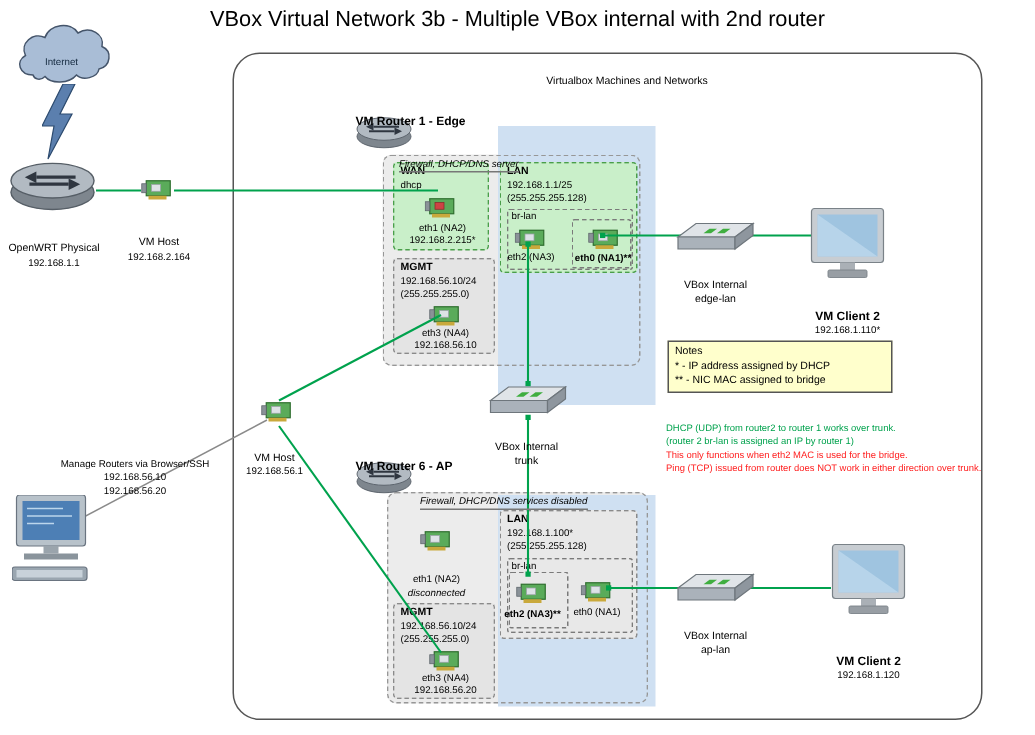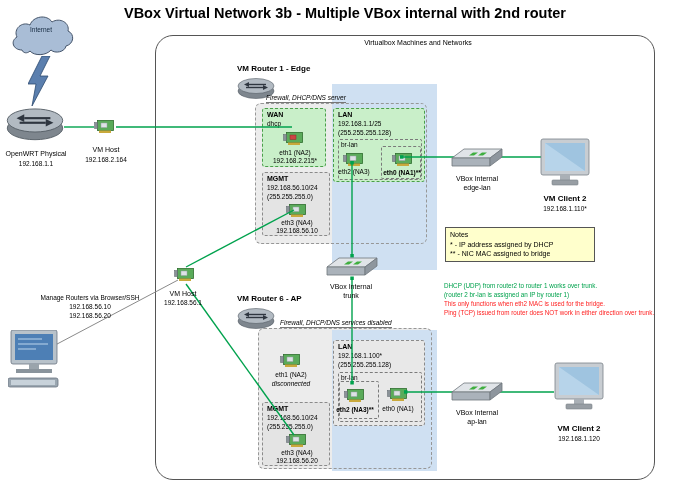--- a/index.html
+++ b/index.html
@@ -1,19 +1,19 @@
 <!DOCTYPE html>
 <html style="--wire-green: #00a24d; --ann-green: #00a24d; --ann-red: #ff2020; --notes-bg: #ffffcc; --net-blue: #cfe0f2; --zone-green: #c9efc9; --zone-gray: #e4e4e4;"><head>
 <meta charset="utf-8">
 <style>
   *{margin:0;padding:0;box-sizing:border-box;}
   body{font-family:"Liberation Sans",sans-serif;background:#fff;}
   .canvas{position:relative;width:690px;height:490px;background:#fff;overflow:hidden;}
-  .title{position:absolute;top:5px;left:0;width:100%;text-align:center;font-size:14.5px;font-weight:bold;color:#000;z-index:8;}
-  .t{position:absolute;white-space:nowrap;color:#000;z-index:7;}
+  .title{position:absolute;top:5px;left:0;width:100%;text-align:center;font-size:14.5px;font-weight:normal;color:#000;z-index:8;}
+  .t{position:absolute;white-space:nowrap;color:#000;z-index:7;margin-top:12px;}
   .c{transform:translateX(-50%);text-align:center;}
   .f8b{font-size:8px;font-weight:bold;}
   .f7{font-size:7px;}
   .f65{font-size:6.5px;}
   .b{font-weight:bold;}
   .it{font-style:italic;}
   .callout{border-bottom:1px solid #777;padding-bottom:1px;}
   .vbox-container{position:absolute;left:155px;top:35px;width:500px;height:445px;border:1px solid #555;border-radius:18px;z-index:0;background:#fff;}
   .gray-fill{position:absolute;background:#ececec;border-radius:6px;z-index:1;}
   .net-blue{position:absolute;background:var(--net-blue,#cfe0f2);z-index:2;}

